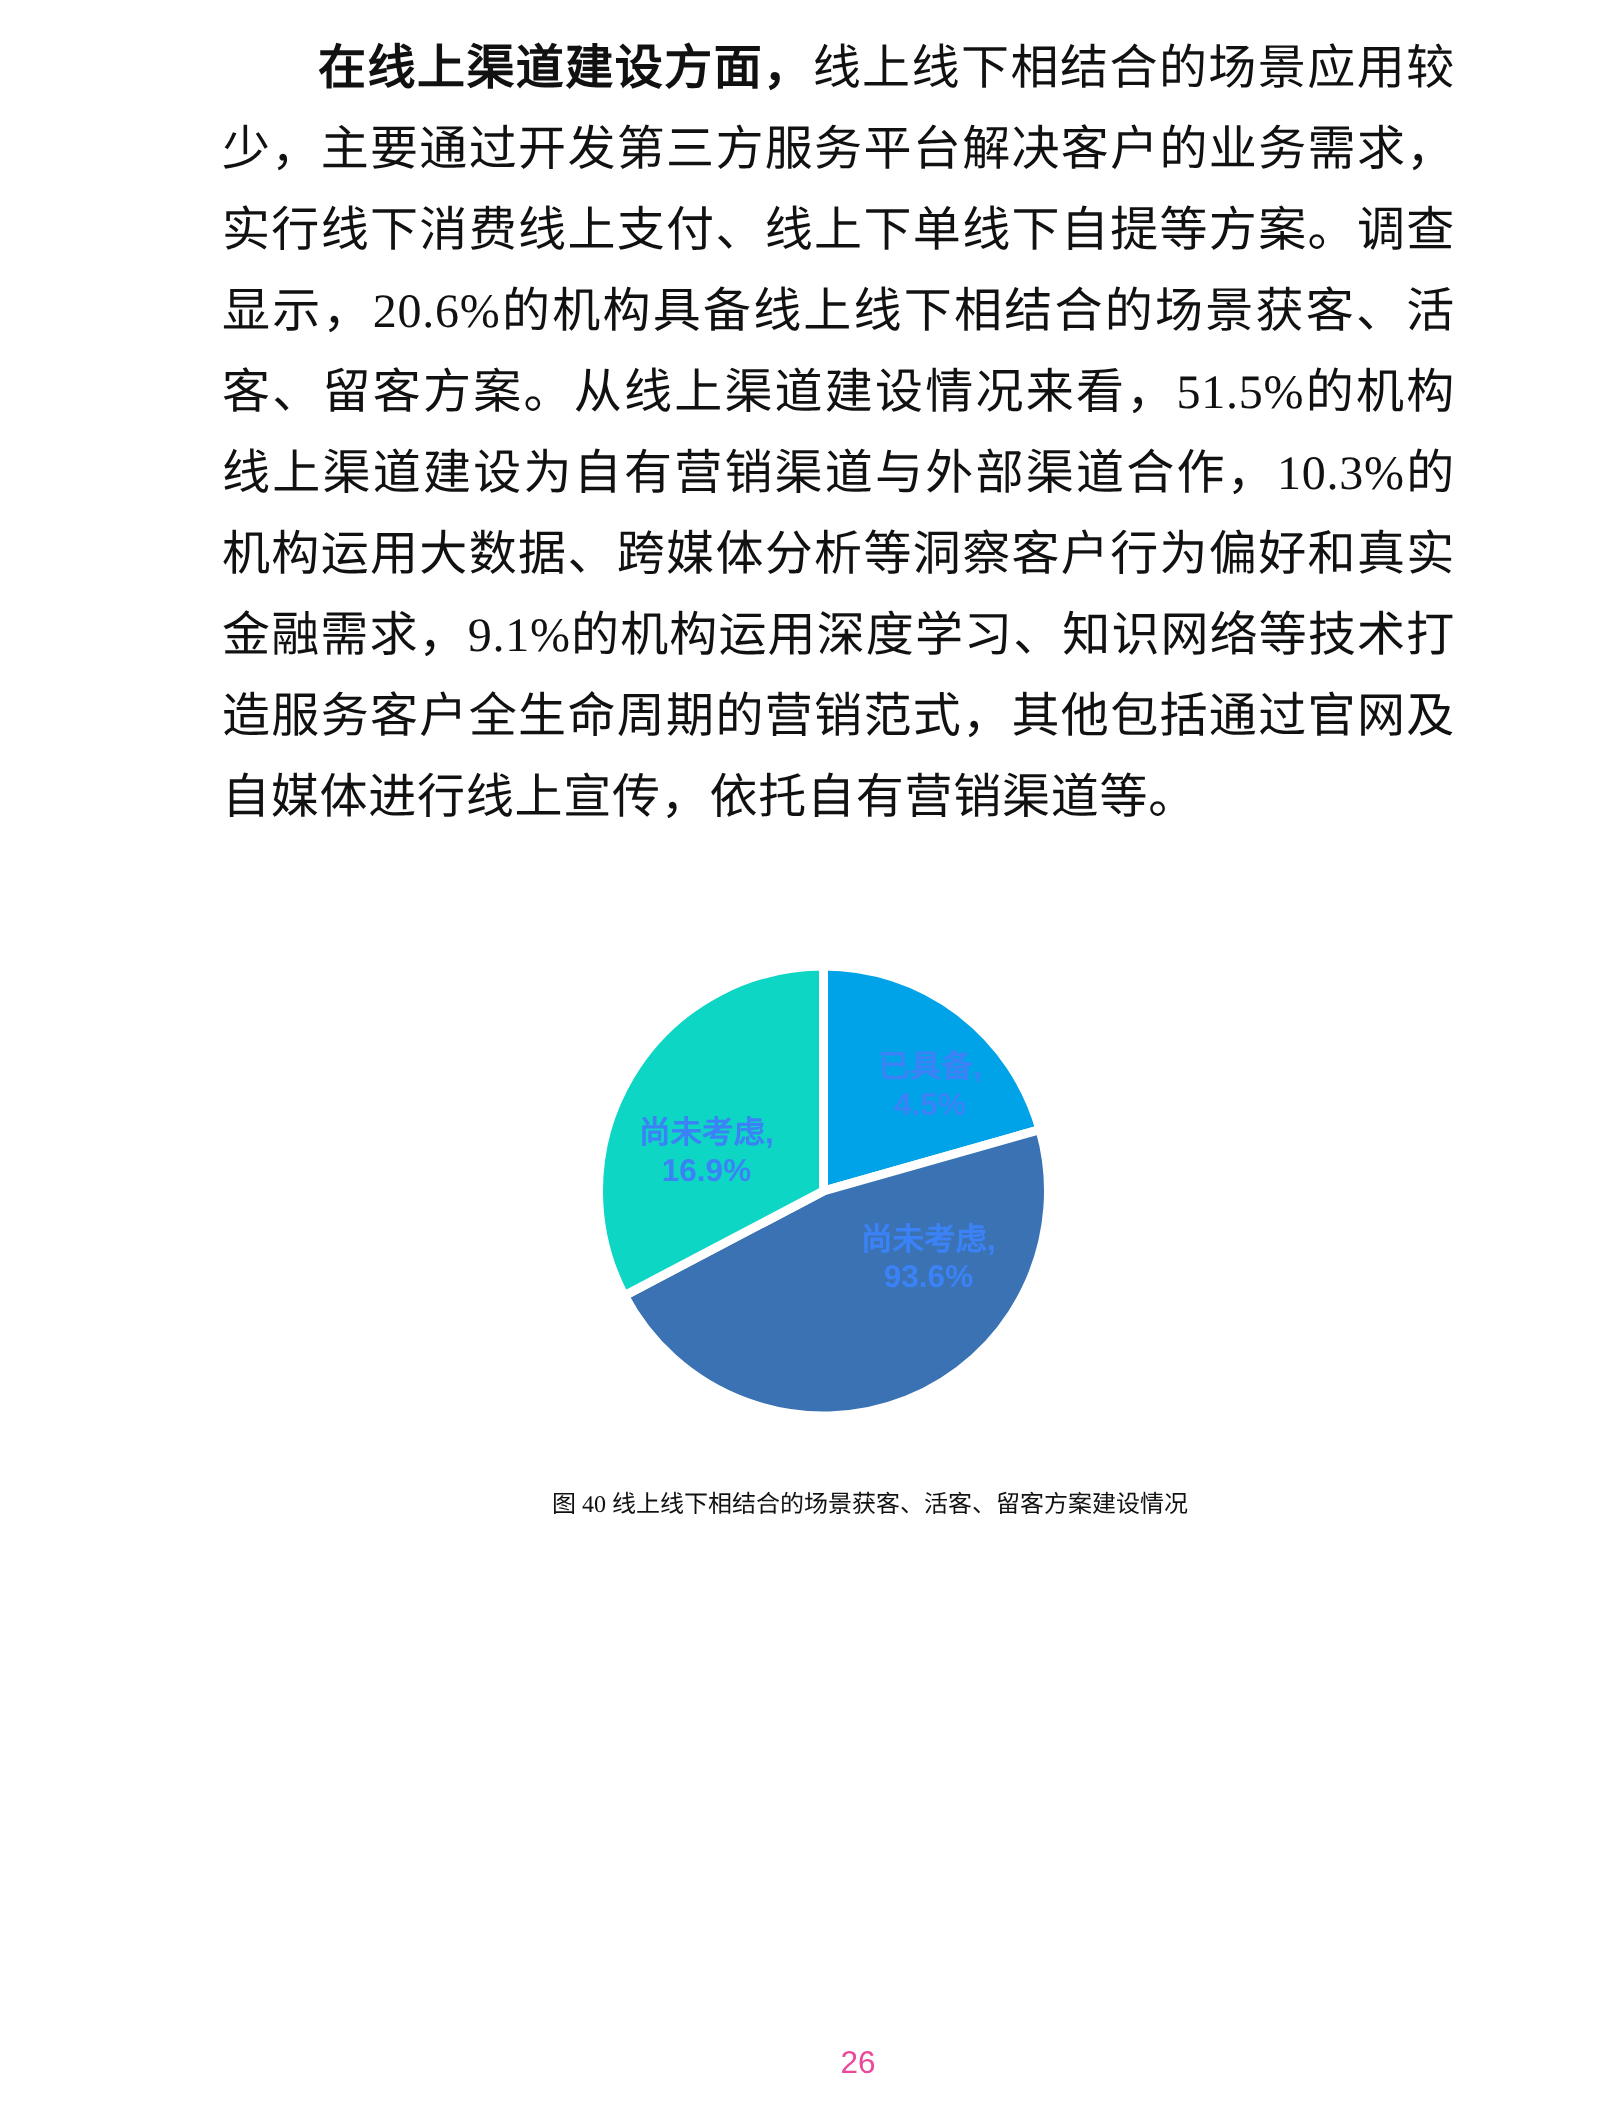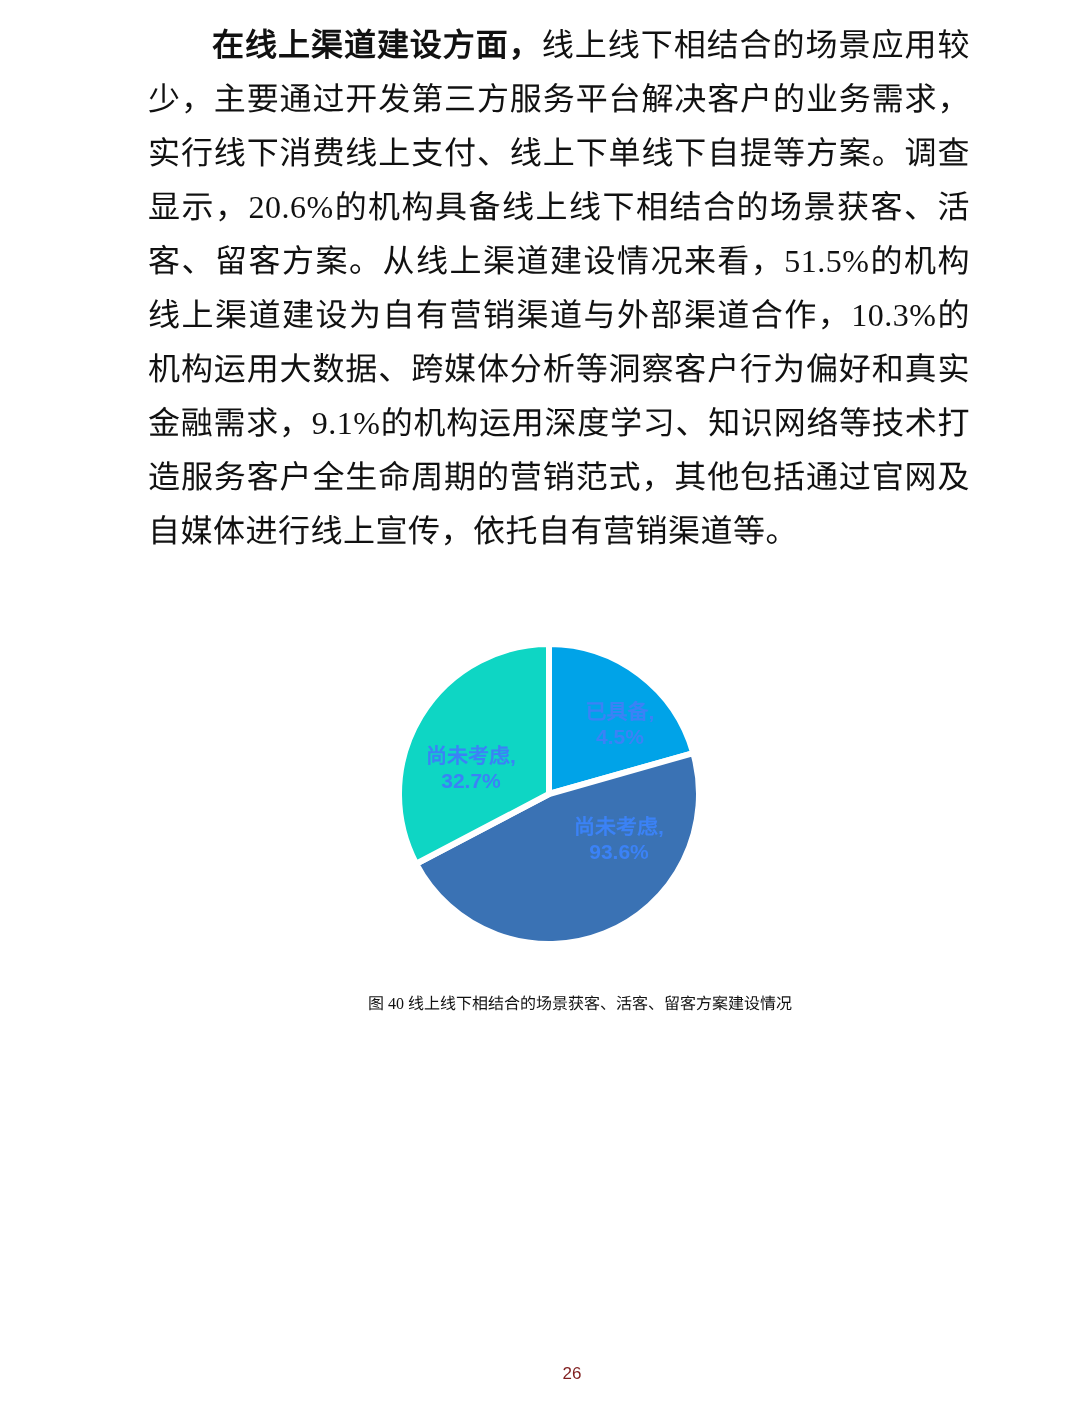--- a/index.html
+++ b/index.html
@@ -78,22 +78,22 @@
     color: #111111;
     white-space: nowrap;
     font-family: "Liberation Serif", "DejaVu Serif", serif;
   }
   
   .page-number {
     position: absolute;
     left: 572px;
     top: 1364px;
     transform: translateX(-50%);
-    font-size: 17px;
-    color: #7f1d1d;
+    font-size: 21px;
+    color: #ec4899;
     font-family: "Liberation Sans", "DejaVu Sans", sans-serif;
   }
 </style>
 </head>
 <body>
 
 <div class="page">
 
   <p class="body-paragraph"><span class="lead">在线上渠道建设方面，</span><span>线上线下相结合的场景应用较少，主要通过开发第三方服务平台解决客户的业务需求，实行线下消费线上支付、线上下单线下自提等方案。调查显示，20.6%的机构具备线上线下相结合的场景获客、活客、留客方案。从线上渠道建设情况来看，51.5%的机构线上渠道建设为自有营销渠道与外部渠道合作，10.3%的机构运用大数据、跨媒体分析等洞察客户行为偏好和真实金融需求，9.1%的机构运用深度学习、知识网络等技术打造服务客户全生命周期的营销范式，其他包括通过官网及自媒体进行线上宣传，依托自有营销渠道等。</span></p>
 
@@ -111,21 +111,21 @@
         <div>4.5%</div>
       </div>
 
       <div class="pie-label pie-label-2">
         <div>尚未考虑,</div>
         <div>93.6%</div>
       </div>
 
       <div class="pie-label pie-label-3">
         <div>尚未考虑,</div>
-        <div>32.7%</div>
+        <div>16.9%</div>
       </div>
     </div>
 
     <div class="figure-caption">图 40 线上线下相结合的场景获客、活客、留客方案建设情况</div>
   </div>
 
   <div class="page-number">26</div>
 
 </div>
 

